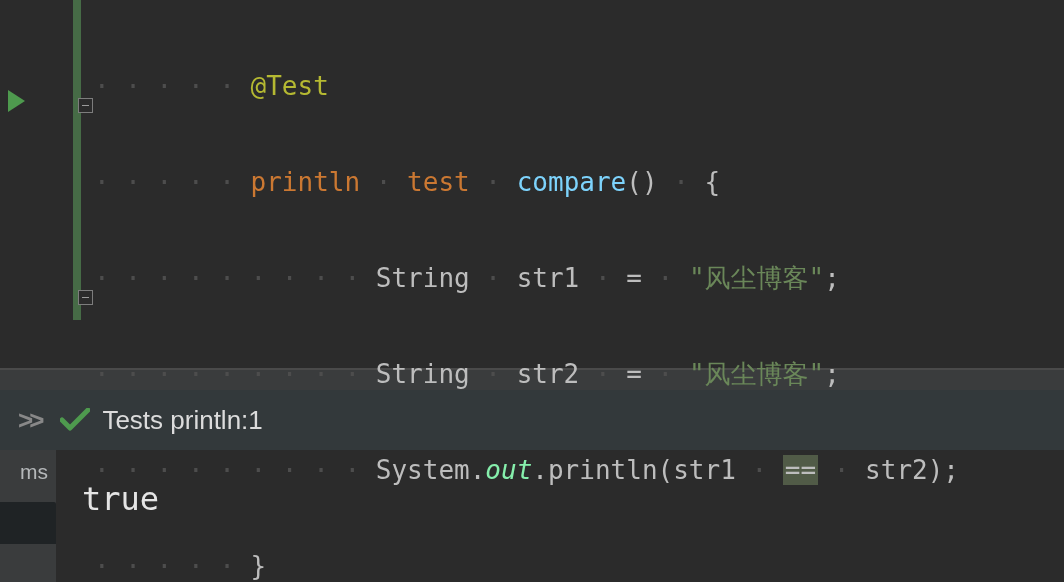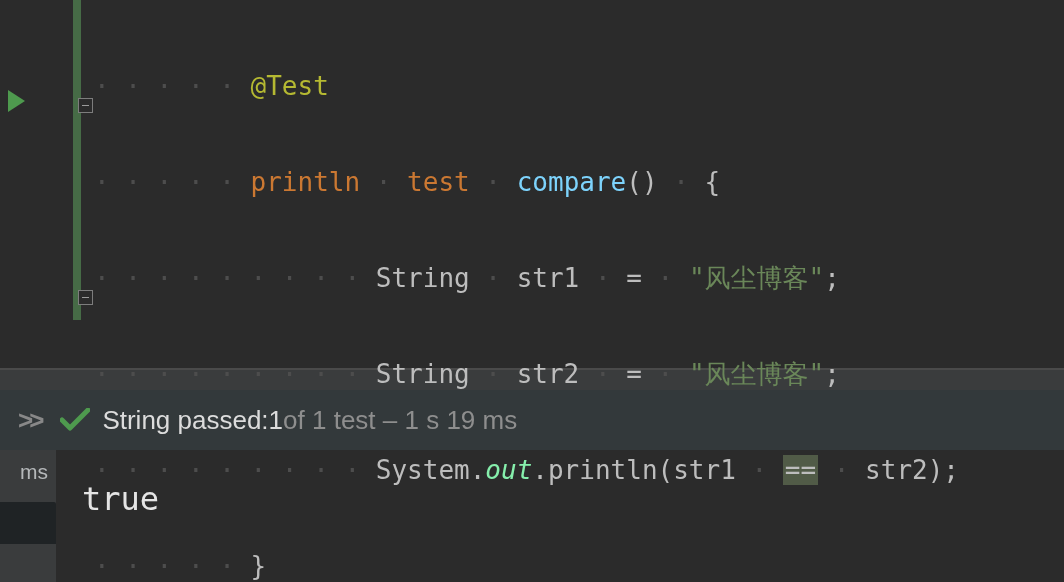--- a/index.html
+++ b/index.html
@@ -150,23 +150,22 @@
 
 <div class="sep"></div>
 
 <div class="status">
   <span class="chev">&gt;&gt;</span>
   <span class="check">
     <svg width="30" height="24" viewBox="0 0 30 24">
         <path d="M2 12 L10 20 L28 2" stroke="#4e9a4e" stroke-width="5" fill="none" stroke-linecap="round" stroke-linejoin="round"></path>
       </svg>
   </span>
-  <span class="st-prefix">String passed: </span>
+  <span class="st-prefix">Tests println: </span>
   <span class="st-count">1</span>
-  <span class="st-suffix"> of 1 test – 1 s 19 ms</span>
 </div>
 
 <div class="console">
   <div class="console-left">
     <div class="tab">ms</div>
     <div class="tab dark"></div>
   </div>
   <div class="console-out">true</div>
 </div>
 

